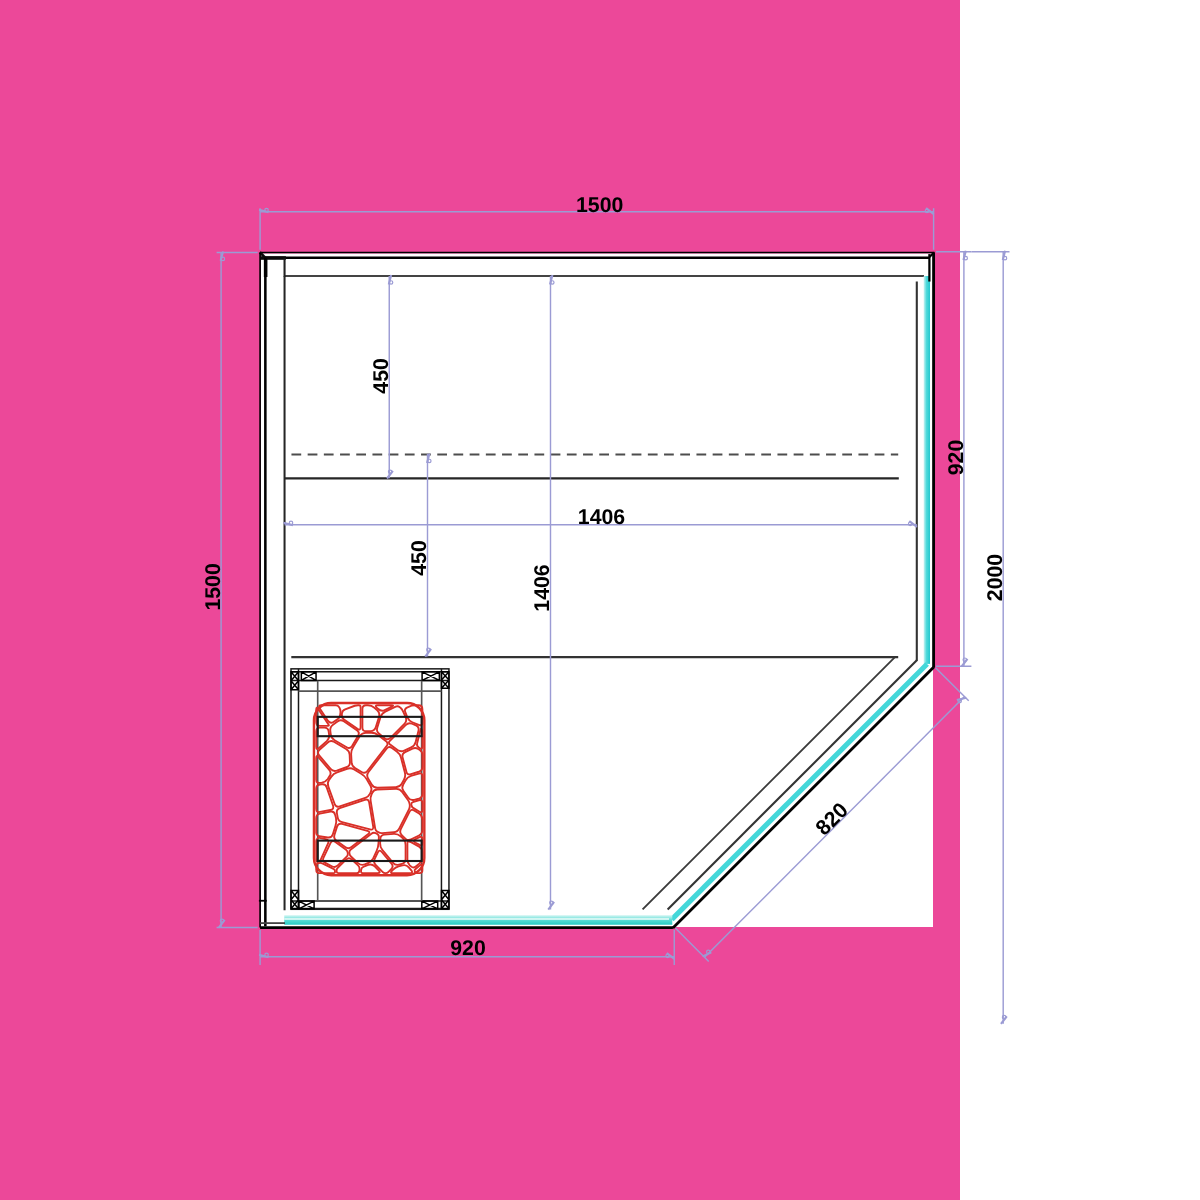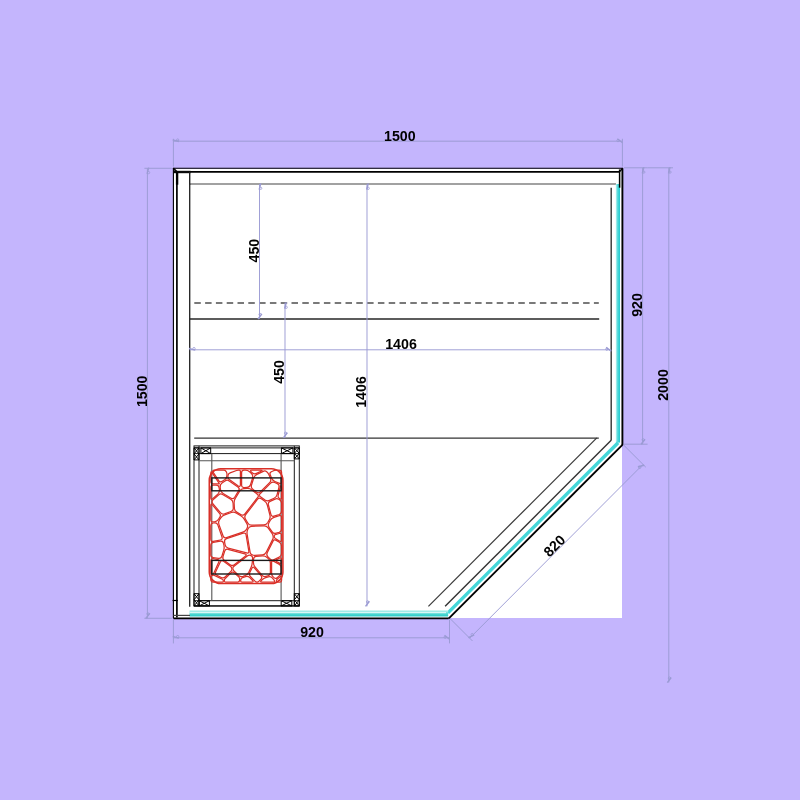--- a/index.html
+++ b/index.html
@@ -1,16 +1,16 @@
 <!DOCTYPE html>
 <html><head>
 <meta charset="utf-8">
 <style>
   html,body{margin:0;padding:0;background:#ffffff;}
-  .wrap{width:800px;height:800px;position:relative;background:#c4b5fd;}
+  .wrap{width:640px;height:800px;position:relative;background:#ec4899;}
   text{font-family:"Liberation Sans", sans-serif;font-weight:bold;fill:#000;}
 </style>
 </head>
 <body>
 <div class="wrap">
 <svg width="800" height="800" viewBox="0 0 800 800" xmlns="http://www.w3.org/2000/svg">
 <defs>
   <linearGradient id="cyanH" x1="0" y1="0" x2="1" y2="0">
     <stop offset="0" stop-color="#c9f2f2"></stop>
     <stop offset="0.45" stop-color="#4fd9da"></stop>

